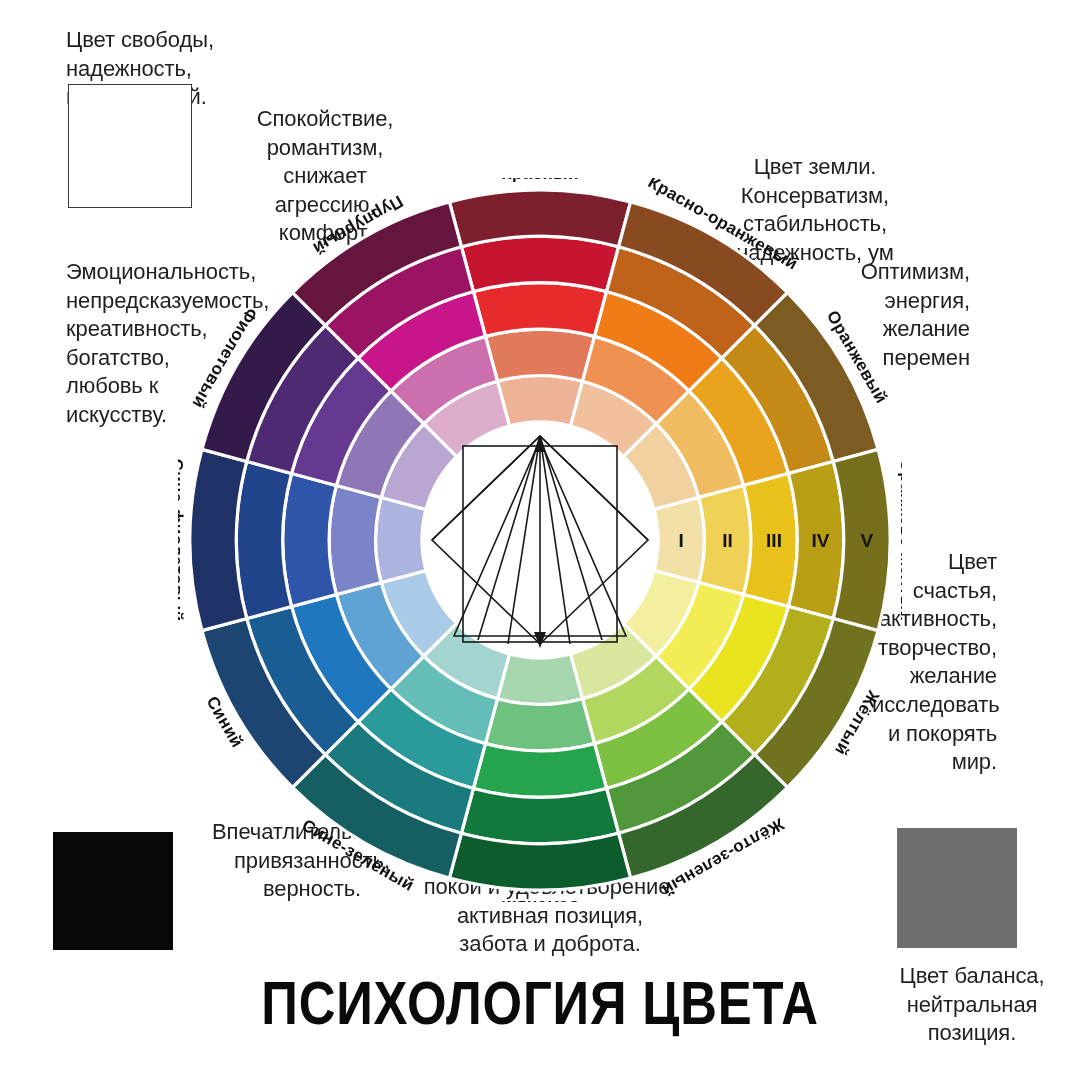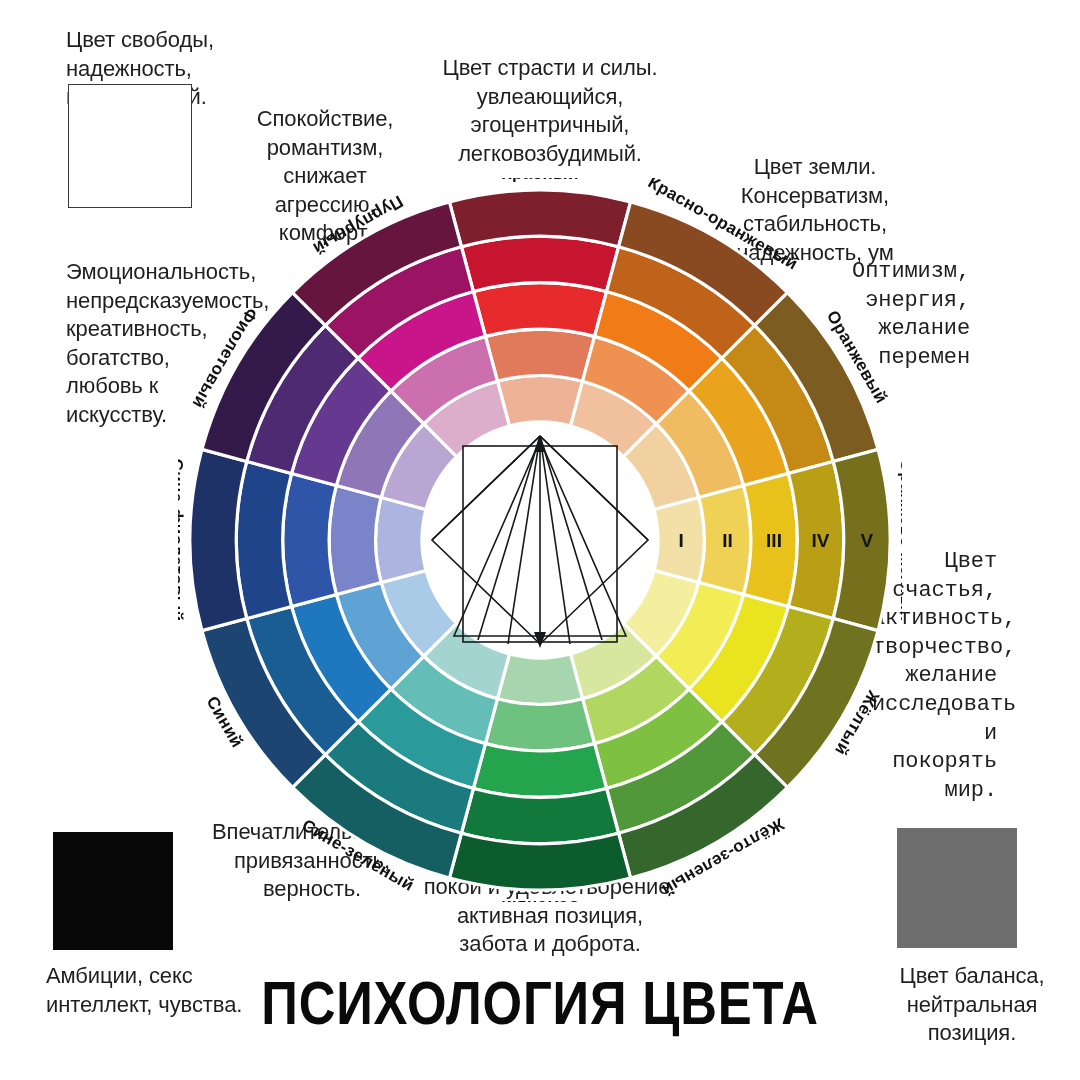--- a/index.html
+++ b/index.html
@@ -16,21 +16,21 @@
   
   .note{
     position:absolute;
     font-size:22px;
     line-height:1.30;
     color:#1f1f1f;
     white-space:pre-line;
     letter-spacing:-0.1px;
   }
   .note.l{text-align:left;}
-  .note.r{text-align:right;font-family:Liberation Mono, monospace;}
+  .note.r{text-align:right;}
   .note.c{text-align:center;}
 
   
   .swatch{position:absolute;box-sizing:border-box;}
   .sw-white{background:#ffffff;border:1.5px solid #3a3a3a;}
   .sw-black{background:#080808;}
   .sw-gray {background:#6e6e6e;}
 
   
   .title{
@@ -71,37 +71,31 @@
 <body>
 
 <div class="stage">
 
   <div class="note l" style="left:66px;top:26px;width:210px;">Цвет свободы,
 надежность,
 нейтральный.</div>
   <div class="swatch sw-white" style="left:68px;top:84px;width:124px;height:124px;"></div>
 
   <div class="swatch sw-black" style="left:53px;top:832px;width:120px;height:118px;"></div>
-  <div class="note l" style="left:46px;top:962px;width:220px;">Амбиции, секс
-интеллект, чувства.</div>
 
   <div class="swatch sw-gray" style="left:897px;top:828px;width:120px;height:120px;"></div>
   <div class="note c" style="left:872px;top:962px;width:200px;">Цвет баланса,
 нейтральная позиция.</div>
 
   <div class="note c" style="left:255px;top:105px;width:140px;">Спокойствие,
 романтизм,
 снижает
 агрессию,
 комфорт.</div>
 
-  <div class="note c" style="left:435px;top:54px;width:230px;">Цвет страсти и силы.
-увлеающийся,
-эгоцентричный,
-легковозбудимый.</div>
 
   <div class="note c" style="left:720px;top:134px;width:190px;margin-top:19px;">Цвет земли.
 Консерватизм,
 стабильность,
 надежность, ум</div>
 
   <div class="note r" style="left:830px;top:258px;width:140px;">Оптимизм,
 энергия,
 желание
 перемен</div>

